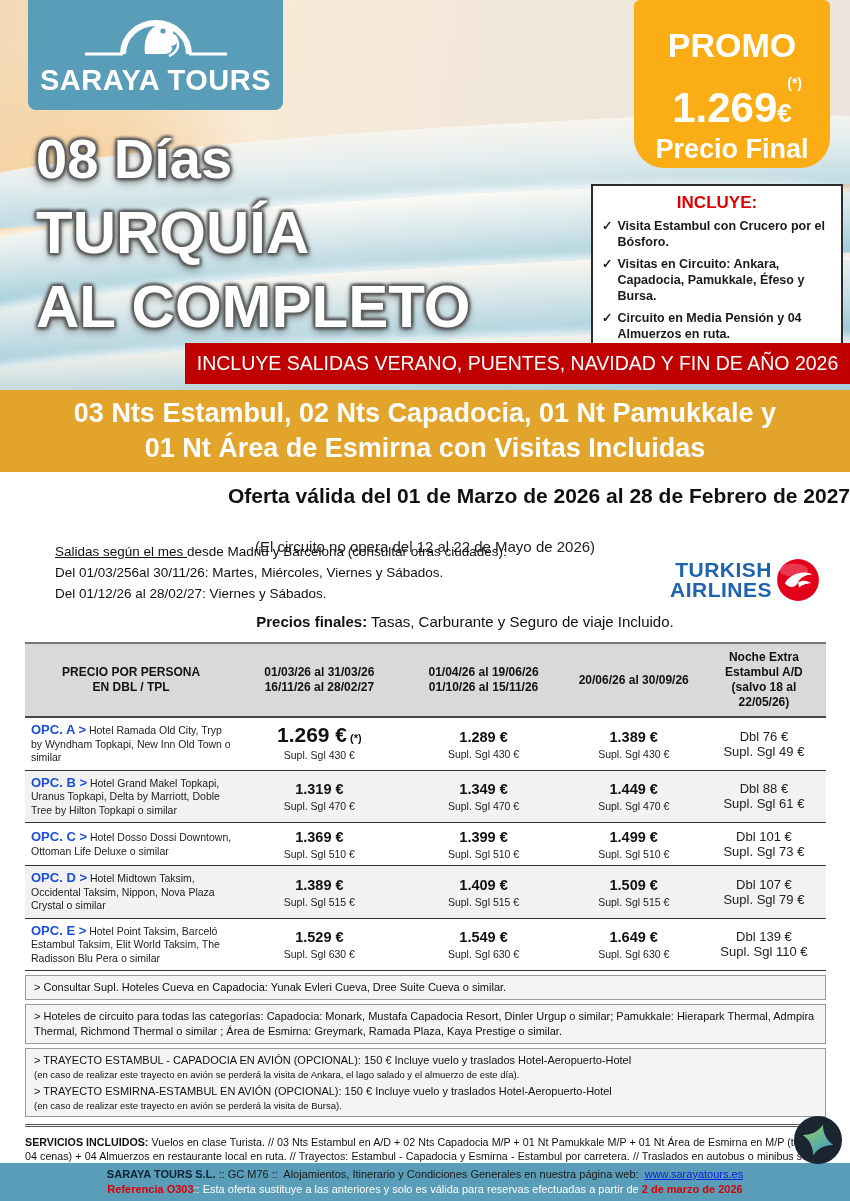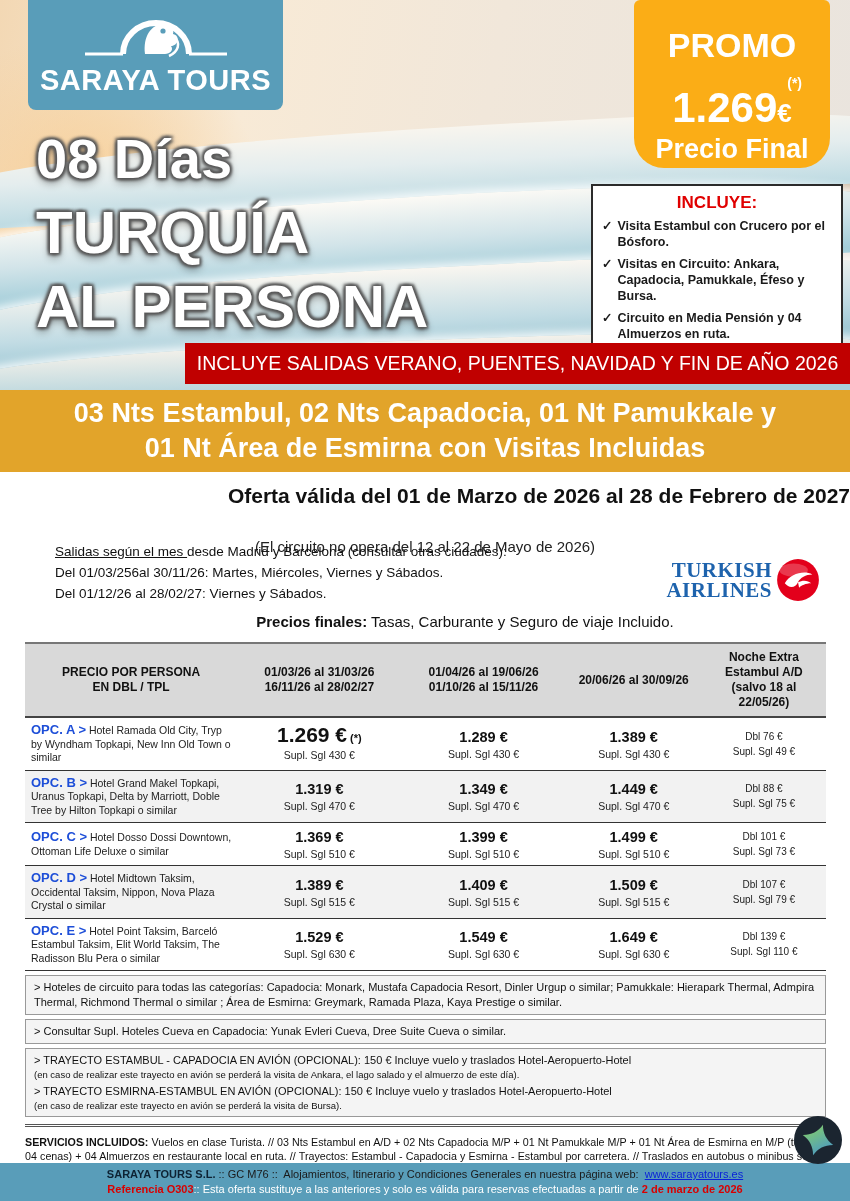--- a/index.html
+++ b/index.html
@@ -58,41 +58,41 @@
 
   .gold-banner { position:absolute; left:0; top:390px; width:850px; height:82px; background:#e2a42a; z-index:7;
                  color:#fff; font-weight:bold; font-size:27px; text-align:center; display:flex; flex-direction:column;
                  justify-content:center; line-height:35px; }
 
   
   .offer-title { position:absolute; top:484px; width:100%; text-align:right; font-size:21px; font-weight:bold; color:#111; }
   .offer-sub   { position:absolute; top:538px; width:100%; text-align:center; font-size:15px; color:#222; }
   .salidas { position:absolute; left:55px; top:541px; font-size:13.5px; color:#111; line-height:21px; }
   .salidas .u { text-decoration:underline; }
-  .tk-logo { position:absolute; right:30px; top:558px; display:flex; align-items:center; gap:4px;font-family:Liberation Serif, serif; }
+  .tk-logo { position:absolute; right:30px; top:558px; display:flex; align-items:center; gap:4px; }
   .tk-text { color:#1e63ad; font-weight:bold; font-size:21px; line-height:20px; letter-spacing:.5px; text-align:right; }
   .tk-logo svg { width:44px; height:44px; }
   .precios-line { position:absolute; top:613px; width:100%; text-align:center; font-size:15px; color:#111;margin-left:40px; }
   .precios-line b { font-weight:bold; }
 
   
   .lower { position:absolute; left:25px; top:642px; width:801px; }
   table.price { width:100%; border-collapse:collapse; border-top:2px solid #777; }
   table.price th { background:#d9d9d9; font-size:12px; font-weight:bold; color:#111; padding:6px 4px; line-height:15px;
                    border-bottom:2px solid #444; }
   table.price td { border-bottom:1.5px solid #333; padding:5px 6px; vertical-align:middle; }
   table.price tr.alt td { background:#f2f2f2; }
   .cell-hotel { text-align:left; font-size:10.5px; color:#222; line-height:13.5px; }
   .cell-hotel b { font-size:13px; font-weight:bold; color:#1d4ed8; }
   .cell-price { text-align:center; }
   .p-main { font-size:14.5px; font-weight:600; color:#111; line-height:18px; }
   .p-big  { font-size:21px; font-weight:800; }
   .p-note { font-size:11px; font-weight:700; }
   .p-supl { font-size:10.5px; color:#222; margin-top:2px; }
-  .cell-extra { text-align:center; font-size:10px; color:#222; line-height:15px; }
+  .cell-extra { text-align:center; font-size:13px; color:#222; line-height:15px; }
 
   .note-box { border:1px solid #999; background:#f4f4f4; margin-top:4px; padding:4px 8px; font-size:11px; color:#111; line-height:15px; }
   .note-sub { font-size:9.5px; line-height:13px; }
   .note-gap { height:3px; }
   .double-rule { border-top:3px double #555; margin-top:7px; }
 
   .sections { margin-top:8px; }
   .sect { font-size:10.7px; color:#111; line-height:14.2px; text-align:justify; margin-bottom:7px; }
   .sect b { font-weight:bold; }
 
@@ -129,21 +129,21 @@
       <path d="M64 48 C62 30 70 20 80 18 C88 16 94 22 92 28 C100 30 97 40 90 40 C93 44 89 48 84 48 Z" fill="#fff"></path>
       <circle cx="82" cy="25" r="2.6" fill="#599db9"></circle>
       <path d="M92 30 C101 37 97 46 88 50" stroke="#fff" fill="none" stroke-width="2.5"></path>
     </svg>
     <div class="logo-text">SARAYA TOURS</div>
   </div>
 
   <div class="hero-title">
     <span class="t1">08 Días</span>
     <span class="t2">TURQUÍA</span>
-    <span class="t3">AL PERSONA</span>
+    <span class="t3">AL COMPLETO</span>
   </div>
 
   <div class="promo-badge">
     <div class="promo-label">PROMO</div>
     <div class="promo-ast">(*)</div>
     <div class="promo-price"><span>1.269</span><span class="eur">€</span></div>
     <div class="promo-sub">Precio Final</div>
   </div>
 
   <div class="incluye-box">
@@ -255,21 +255,21 @@
           <td class="cell-price">
               <div class="p-main">1.349 €</div>
               <div class="p-supl">Supl. Sgl 470 €</div>
             </td>
           <td class="cell-price">
               <div class="p-main">1.449 €</div>
               <div class="p-supl">Supl. Sgl 470 €</div>
             </td>
           <td class="cell-extra">
               <div>Dbl 88 €</div>
-              <div>Supl. Sgl 75 €</div>
+              <div>Supl. Sgl 61 €</div>
             </td>
         </tr>
         <tr>
           <td class="cell-hotel"><b>OPC. C &gt;</b><span class="keep"> Hotel Dosso Dossi Downtown, Ottoman Life Deluxe o similar</span></td>
           <td class="cell-price">
               <div class="p-main">1.369 €</div>
               <div class="p-supl">Supl. Sgl 510 €</div>
             </td>
           <td class="cell-price">
               <div class="p-main">1.399 €</div>
@@ -318,22 +318,22 @@
               <div class="p-supl">Supl. Sgl 630 €</div>
             </td>
           <td class="cell-extra">
               <div>Dbl 139 €</div>
               <div>Supl. Sgl 110 €</div>
             </td>
         </tr>
       </tbody>
     </table>
 
+    <div class="note-box">&gt; Consultar Supl. Hoteles Cueva en Capadocia: Yunak Evleri Cueva, Dree Suite Cueva o similar.</div>
     <div class="note-box">&gt; Hoteles de circuito para todas las categorías: Capadocia: Monark, Mustafa Capadocia Resort, Dinler Urgup o similar; Pamukkale: Hierapark Thermal, Admpira Thermal, Richmond Thermal o similar ; Área de Esmirna: Greymark, Ramada Plaza, Kaya Prestige o similar.</div>
-    <div class="note-box">&gt; Consultar Supl. Hoteles Cueva en Capadocia: Yunak Evleri Cueva, Dree Suite Cueva o similar.</div>
     <div class="note-box">
       <div>&gt; TRAYECTO ESTAMBUL - CAPADOCIA EN AVIÓN (OPCIONAL): 150 € Incluye vuelo y traslados Hotel-Aeropuerto-Hotel</div>
       <div class="note-sub">(en caso de realizar este trayecto en avión se perderá la visita de Ankara, el lago salado y el almuerzo de este día).</div>
       <div class="note-gap"></div>
       <div>&gt; TRAYECTO ESMIRNA-ESTAMBUL EN AVIÓN (OPCIONAL): 150 € Incluye vuelo y traslados Hotel-Aeropuerto-Hotel</div>
       <div class="note-sub">(en caso de realizar este trayecto en avión se perderá la visita de Bursa).</div>
     </div>
 
     <div class="double-rule"></div>
 

